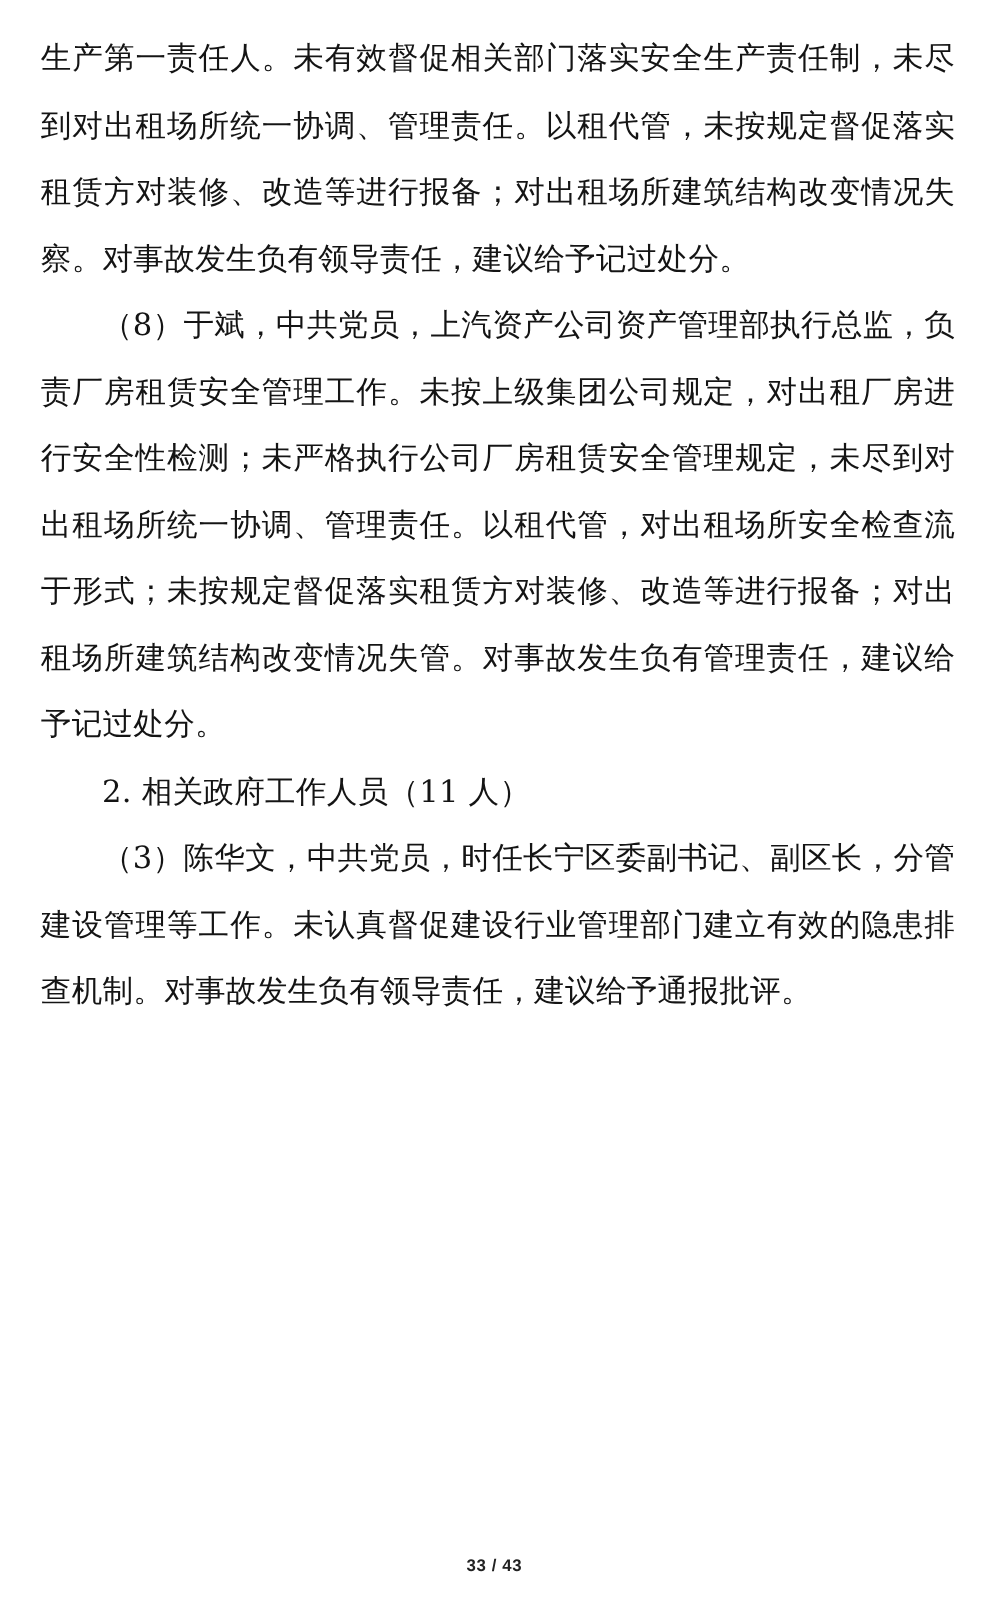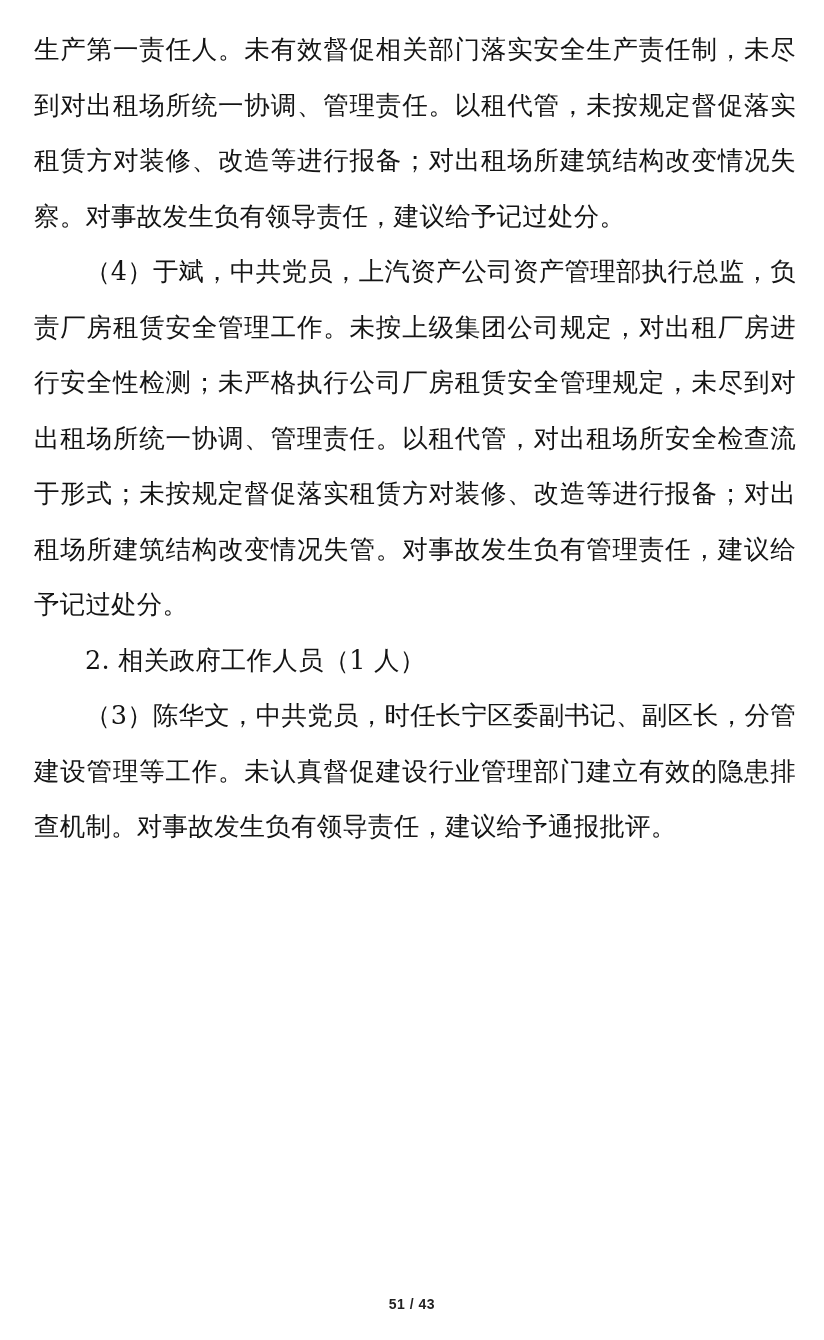--- a/index.html
+++ b/index.html
@@ -54,18 +54,18 @@
     color: #222222;
     letter-spacing: 0.5px;
   }
 </style>
 </head>
 <body>
 
 <div class="page">
   <div class="body-text">
     <p class="para">生产第一责任人。未有效督促相关部门落实安全生产责任制，未尽到对出租场所统一协调、管理责任。以租代管，未按规定督促落实租赁方对装修、改造等进行报备；对出租场所建筑结构改变情况失察。对事故发生负有领导责任，建议给予记过处分。</p>
-    <p class="para indent">（4）于斌，中共党员，上汽资产公司资产管理部执行总监，负责厂房租赁安全管理工作。未按上级集团公司规定，对出租厂房进行安全性检测；未严格执行公司厂房租赁安全管理规定，未尽到对出租场所统一协调、管理责任。以租代管，对出租场所安全检查流于形式；未按规定督促落实租赁方对装修、改造等进行报备；对出租场所建筑结构改变情况失管。对事故发生负有管理责任，建议给予记过处分。</p>
-    <p class="para indent">2. 相关政府工作人员（1 人）</p>
+    <p class="para indent">（8）于斌，中共党员，上汽资产公司资产管理部执行总监，负责厂房租赁安全管理工作。未按上级集团公司规定，对出租厂房进行安全性检测；未严格执行公司厂房租赁安全管理规定，未尽到对出租场所统一协调、管理责任。以租代管，对出租场所安全检查流于形式；未按规定督促落实租赁方对装修、改造等进行报备；对出租场所建筑结构改变情况失管。对事故发生负有管理责任，建议给予记过处分。</p>
+    <p class="para indent">2. 相关政府工作人员（11 人）</p>
     <p class="para indent">（3）陈华文，中共党员，时任长宁区委副书记、副区长，分管建设管理等工作。未认真督促建设行业管理部门建立有效的隐患排查机制。对事故发生负有领导责任，建议给予通报批评。</p>
   </div>
-  <div class="footer">51 / 43</div>
+  <div class="footer">33 / 43</div>
 </div>
 
 </body></html>

